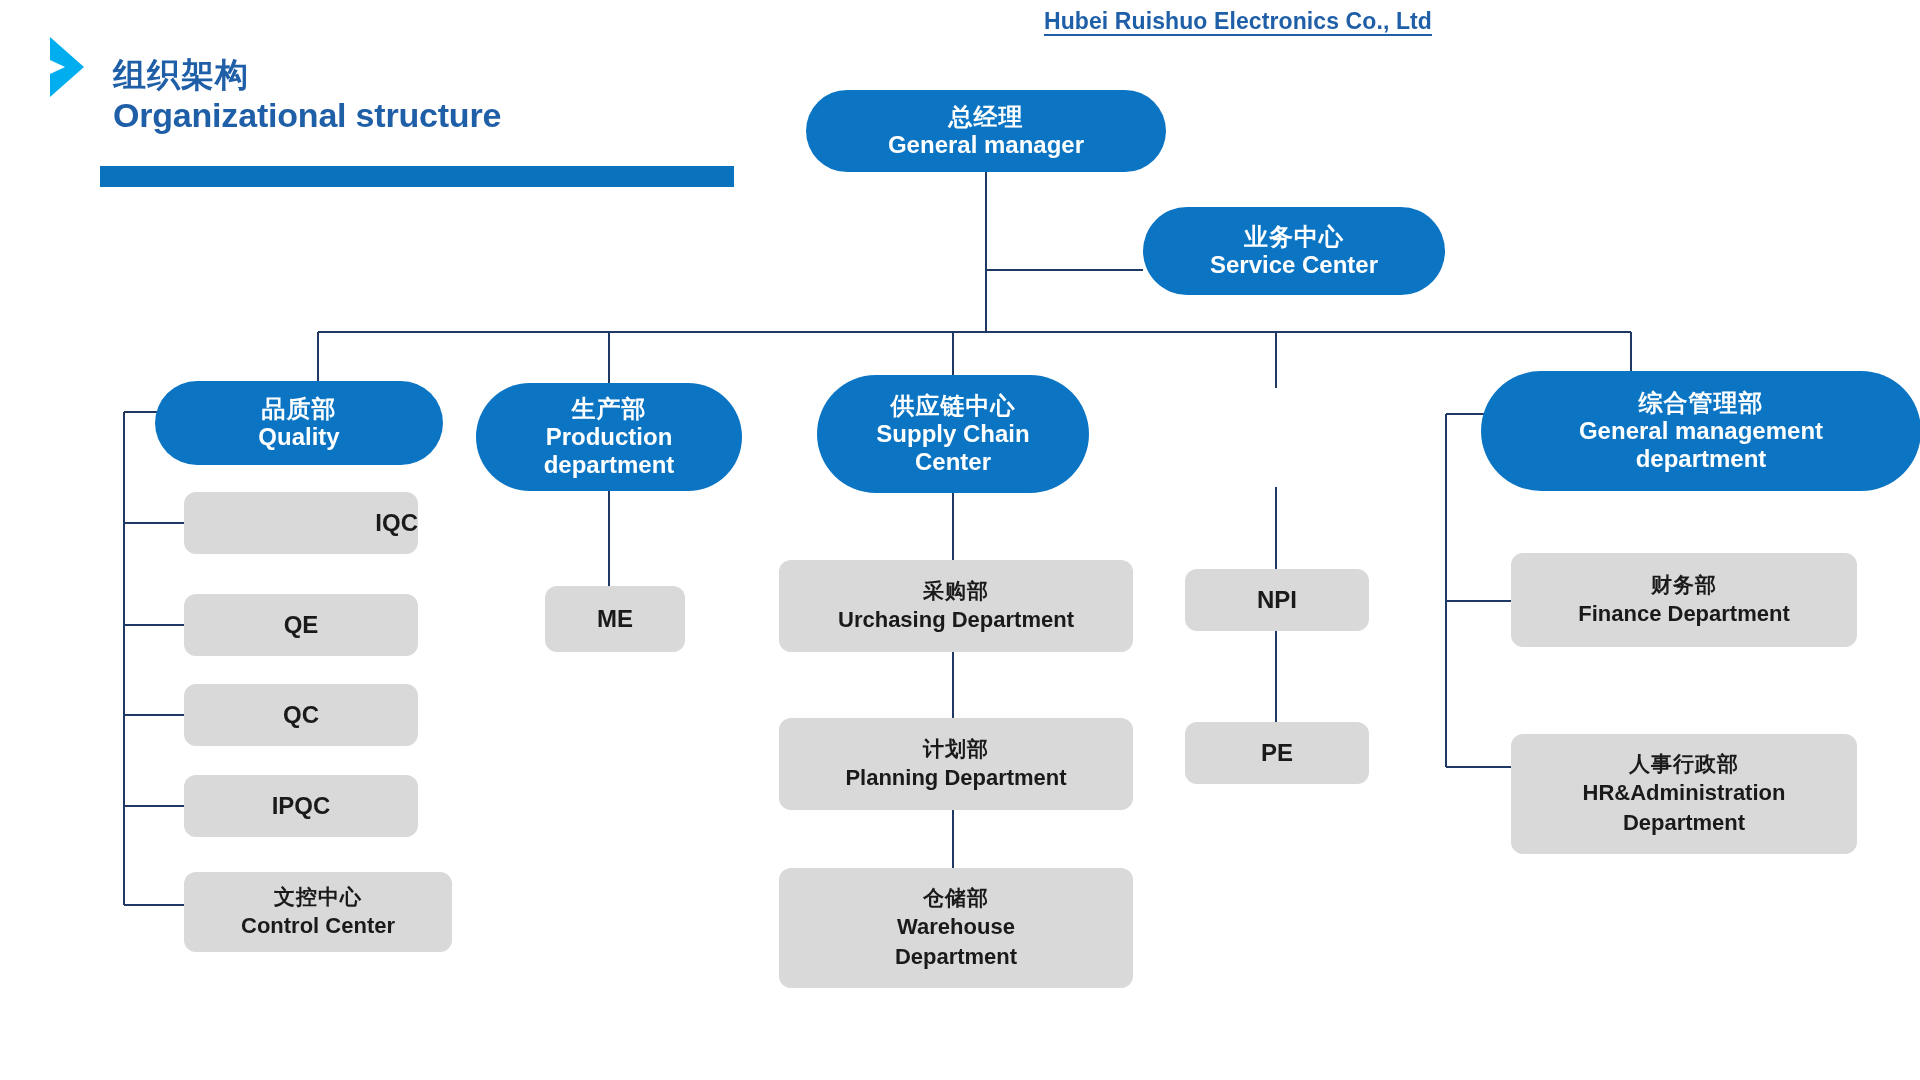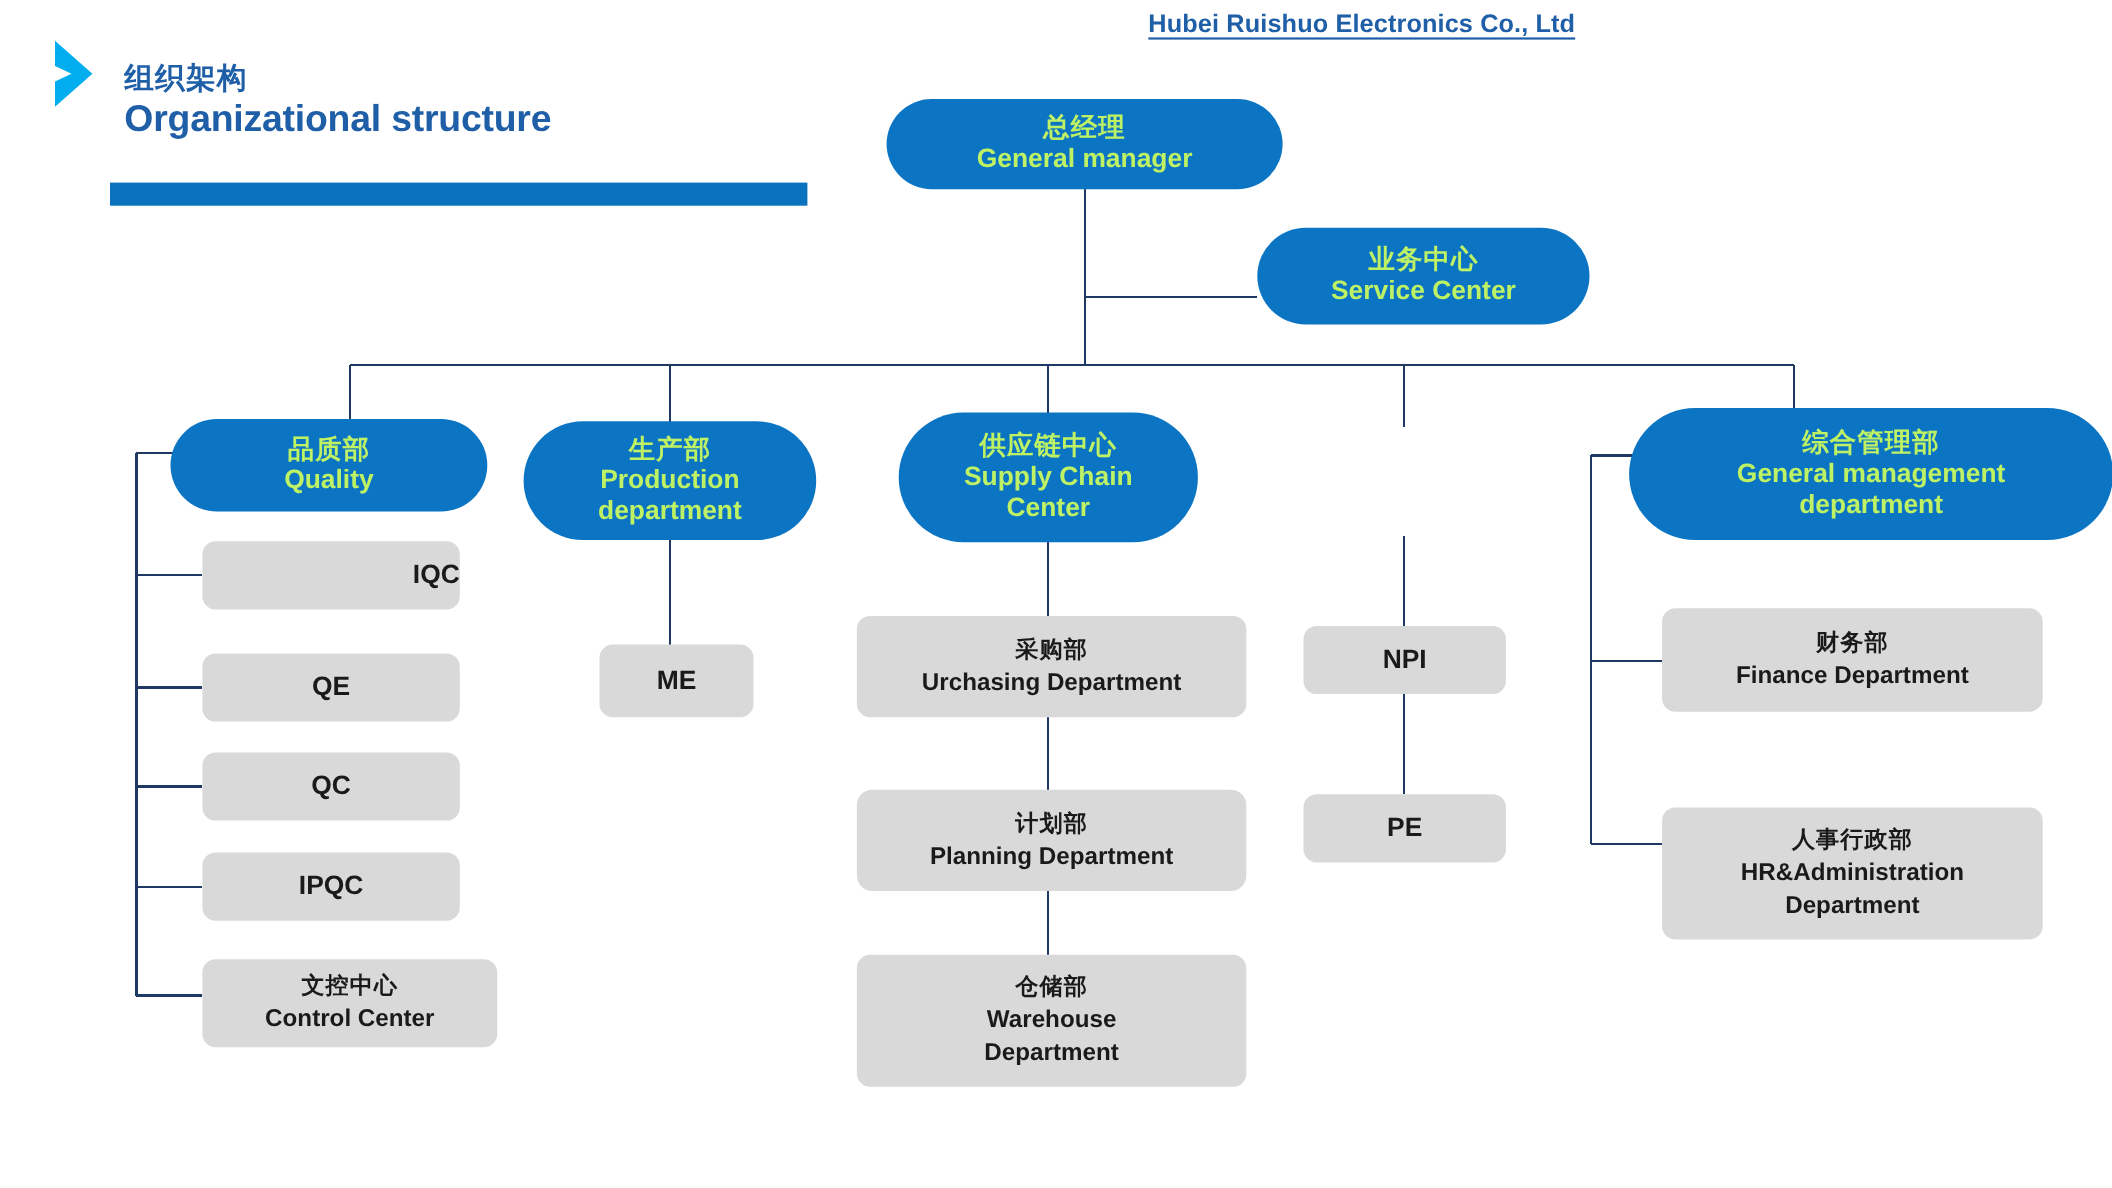--- a/index.html
+++ b/index.html
@@ -52,21 +52,21 @@
     z-index: 5;
   }
 
   .title-block {
     position: absolute;
     left: 113px;
     top: 55px;
     z-index: 5;
   }
   .title-cn {
-    font-size: 27px;
+    font-size: 33px;
     font-weight: bold;
     color: #1F5FA8;
     line-height: 1.22;
     letter-spacing: 1px;
   }
   .title-en {
     font-size: 34px;
     font-weight: bold;
     color: #1F5FA8;
     line-height: 1.22;
@@ -89,21 +89,21 @@
     display: flex;
     flex-direction: column;
     align-items: center;
     justify-content: center;
     text-align: center;
     z-index: 3;
   }
 
   .node.blue {
     background: #0B75C4;
-    color: #bef264;
+    color: #ffffff;
     border-radius: 48px;
     font-weight: bold;
   }
   .node.blue .cn { font-size: 24px; line-height: 1.18; letter-spacing: 1px; }
   .node.blue .en { font-size: 24px; line-height: 1.18; }
 
   .node.gray {
     background: #D9D9D9;
     color: #1A1A1A;
     border-radius: 12px;
@@ -129,21 +129,21 @@
   #n-qe    { left: 184px; top: 594px; width: 234px; height: 62px; }
   #n-qc    { left: 184px; top: 684px; width: 234px; height: 62px; }
   #n-ipqc  { left: 184px; top: 775px; width: 234px; height: 62px; }
   #n-doc   { left: 184px; top: 872px; width: 268px; height: 80px; }
 
   
   #n-me    { left: 545px; top: 586px; width: 140px; height: 66px; }
 
   
   #n-purchase { left: 779px; top: 560px; width: 354px; height: 92px; }
-  #n-planning { left: 779px; top: 718px; width: 354px; height: 92px; border-radius: 14px; }
+  #n-planning { left: 779px; top: 718px; width: 354px; height: 92px; }
   #n-warehouse{ left: 779px; top: 868px; width: 354px; height: 120px; }
 
   
   #n-npi { left: 1185px; top: 569px; width: 184px; height: 62px; }
   #n-pe  { left: 1185px; top: 722px; width: 184px; height: 62px; }
 
   
   #n-finance { left: 1511px; top: 553px; width: 346px; height: 94px; }
   #n-hr      { left: 1511px; top: 706px; width: 346px; height: 120px; margin-top: 28px; }
 </style>

